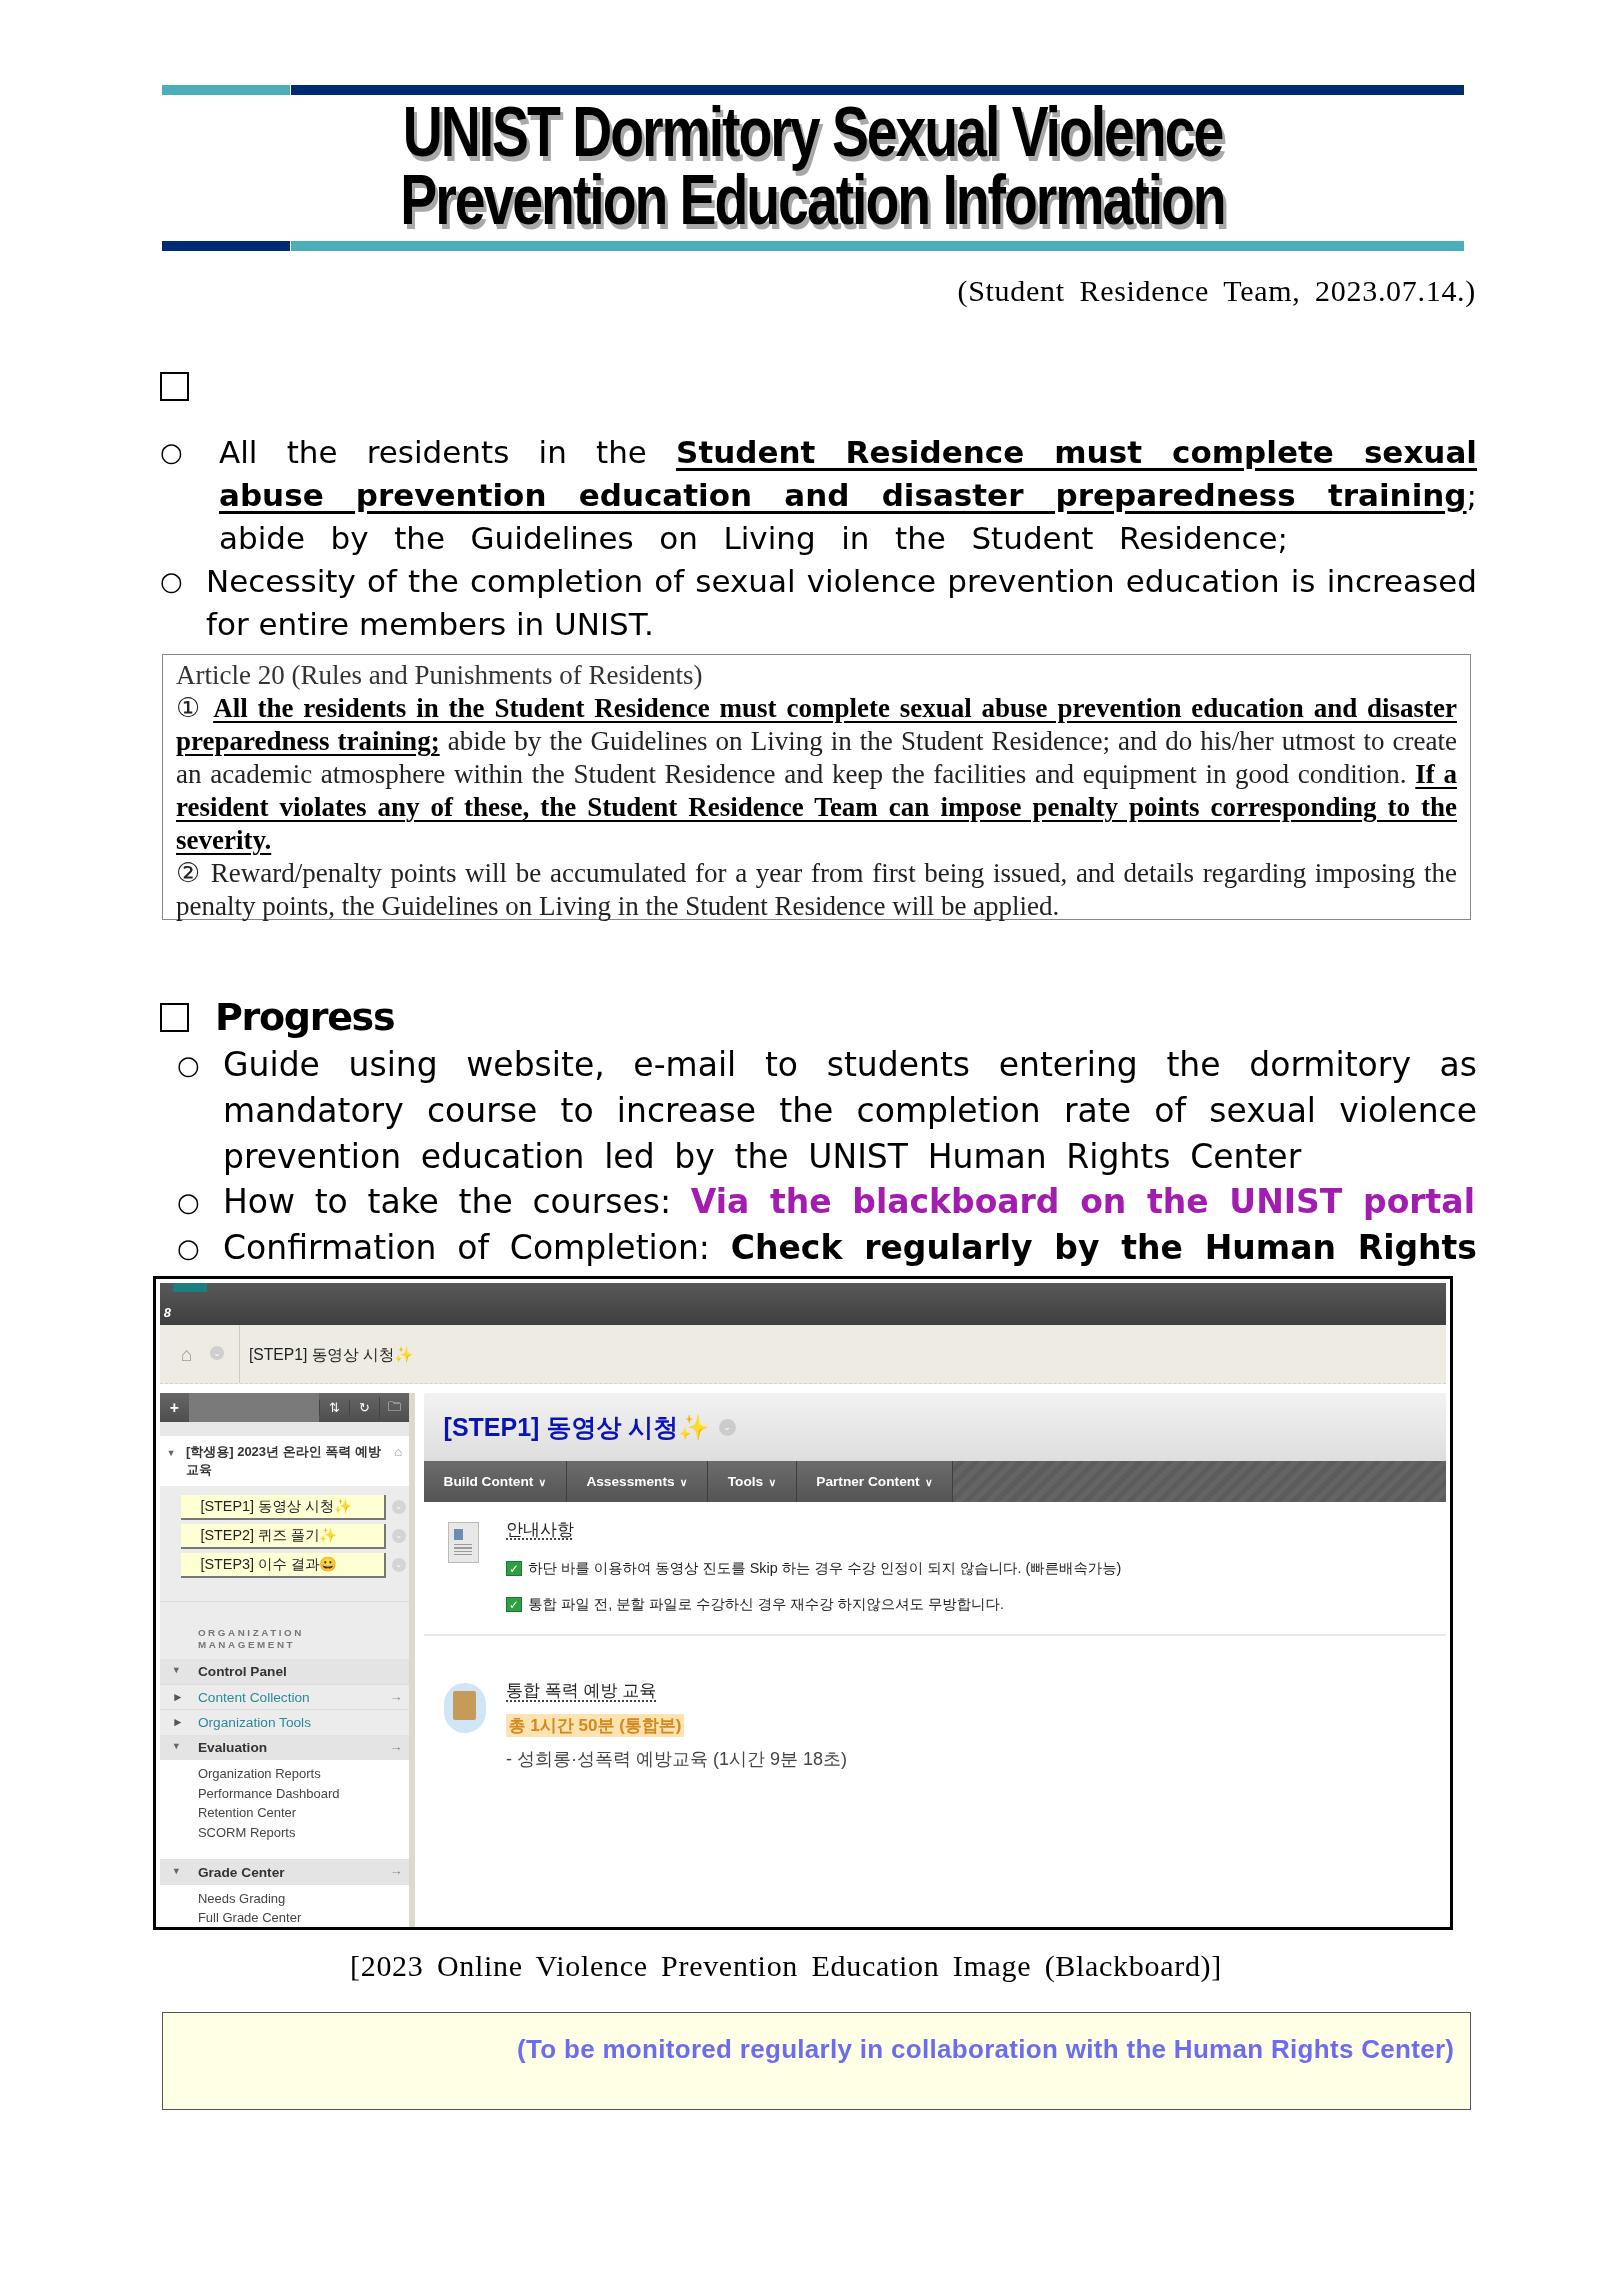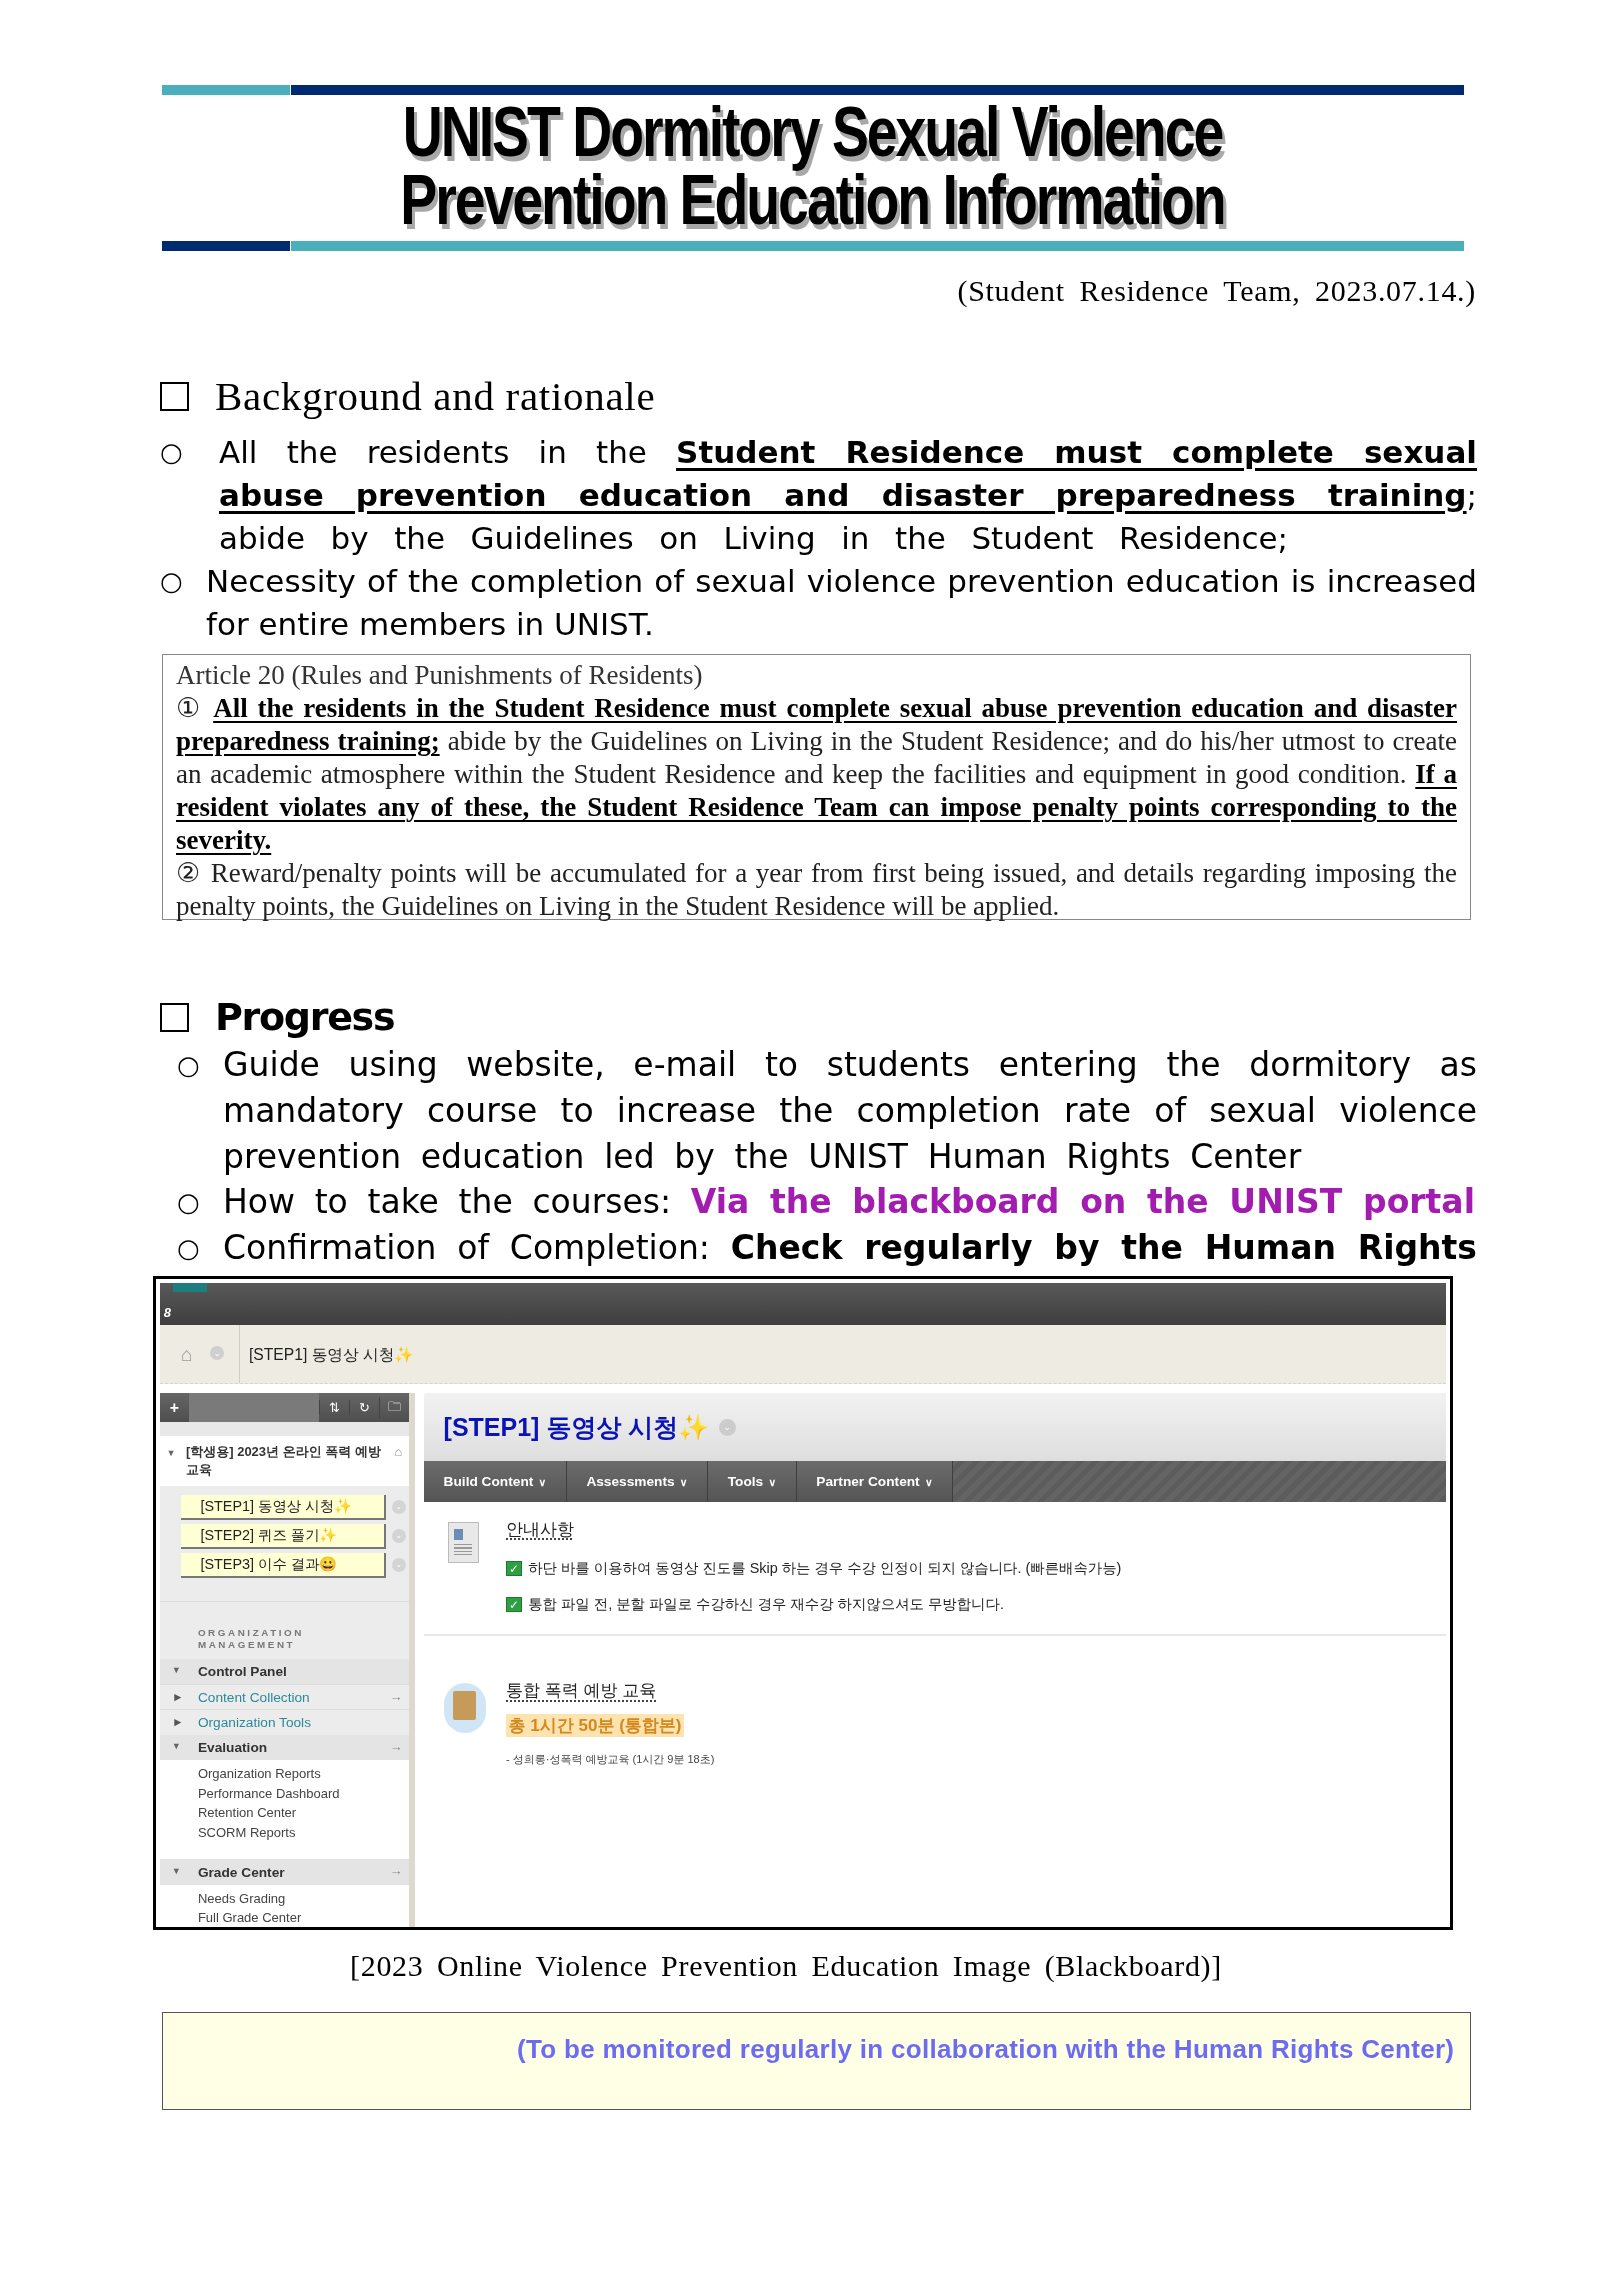--- a/index.html
+++ b/index.html
@@ -118,21 +118,21 @@
   .bb-item { position: relative; padding: 15.7px 0 19.6px 82px; border-bottom: 2.6px solid #e8e8e8; }
   .bb-item .doc-icon { position: absolute; left: 23.6px; top: 19.6px; width: 31px; height: 41px; background: #e8e8e8; border: 1.3px solid #bbb; }
   .bb-item .doc-icon::before { content: ""; position: absolute; left: 5.2px; top: 6.5px; width: 9.2px; height: 10.5px; background: #6b8db3; }
   .bb-item .doc-icon::after { content: ""; position: absolute; left: 5.2px; top: 21px; width: 18.3px; height: 13px; background: repeating-linear-gradient(#999 0 1.3px, transparent 1.3px 3.3px); }
   .bb-item .box-icon { position: absolute; left: 19.6px; top: 19.6px; width: 42px; height: 50px; border-radius: 21px; background: #d0e6f6; }
   .bb-item .box-icon::before { content: ""; position: absolute; left: 9.2px; top: 7.9px; width: 23.6px; height: 29px; background: #c69b5a; border-radius: 2px; }
   .bb-item-title { font-size: 17px; color: #222; text-decoration: underline dotted; text-underline-offset: 3.9px; margin-bottom: 11.8px; display: inline-block; }
   .bb-check-line { font-size: 14.4px; color: #222; margin: 6.5px 0 17px 0; display: flex; align-items: center; }
   .bb-check { display: inline-block; width: 15.7px; height: 15.7px; background: #2ea043; color: #fff; font-size: 11.8px; line-height: 15.7px; text-align: center; margin-right: 6.5px; border: 0.7px solid #1c7a30; }
   .bb-highlight { display: inline-block; background: #fde3b0; color: #d4881e; font-size: 17px; font-weight: 700; padding: 0 2.6px; margin-bottom: 13px; }
-  .bb-detail { font-size: 11px; color: #444; line-height: 18.3px; }
+  .bb-detail { font-size: 18px; color: #444; line-height: 18.3px; }
 
   
   .caption { position: absolute; left: 0; width: 1572px; top: 1949px; text-align: center; font-family: "Liberation Serif", serif; font-size: 30px; letter-spacing: 0.7px; word-spacing: 5.2px; }
   .notice { position: absolute; left: 162px; top: 2012px; width: 1309px; height: 98px; background: #ffffe6; border: 1.3px solid #555; padding: 11.8px 15.7px 0 15.7px; }
   .notice .l1 { font-family: "Liberation Sans", sans-serif; font-weight: 700; font-size: 26px; text-align: center; letter-spacing: -1px; color: #000; }
   .notice .l2 { font-family: "Liberation Sans", sans-serif; font-weight: 700; font-size: 26px; text-align: right; color: #6c6cf0; margin-top: 9.2px; letter-spacing: 0.3px; }
 </style>
 </head>
 <body>
 
@@ -141,21 +141,20 @@
 <div class="doc-title">
   <span>UNIST Dormitory Sexual Violence</span>
   <span>Prevention Education Information</span>
 </div>
 <div class="bar bar-bot-left"></div>
 <div class="bar bar-bot-right"></div>
 <div class="doc-subtitle">(Student Residence Team, 2023.07.14.)</div>
 
 <div class="section-head sec1">
   <span class="checkbox-sq"></span>
-  <span class="sec-label">Background and rationale</span>
 </div>
 
 <div class="bullet b1">
   <span class="mark">○</span>
   <span class="txt">
     <span>All the residents in the </span><span class="strong-u">Student Residence must complete sexual abuse prevention education and disaster preparedness training</span><span>; abide by the Guidelines on Living in the Student Residence;</span>
   </span>
 </div>
 
 <div class="bullet b2">

